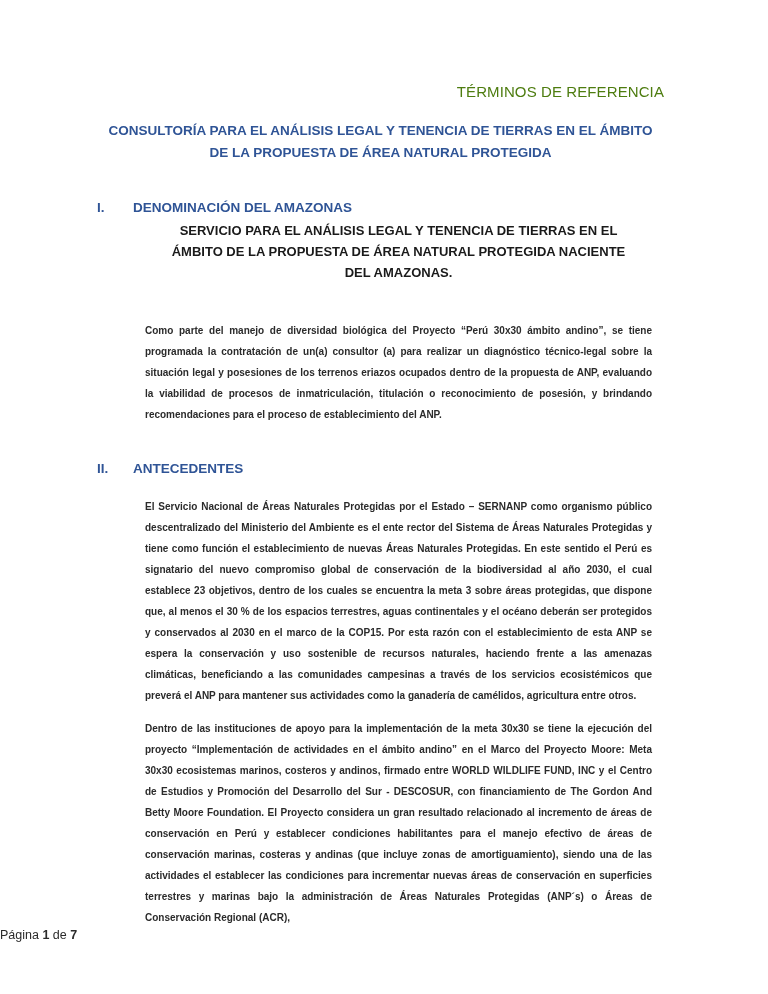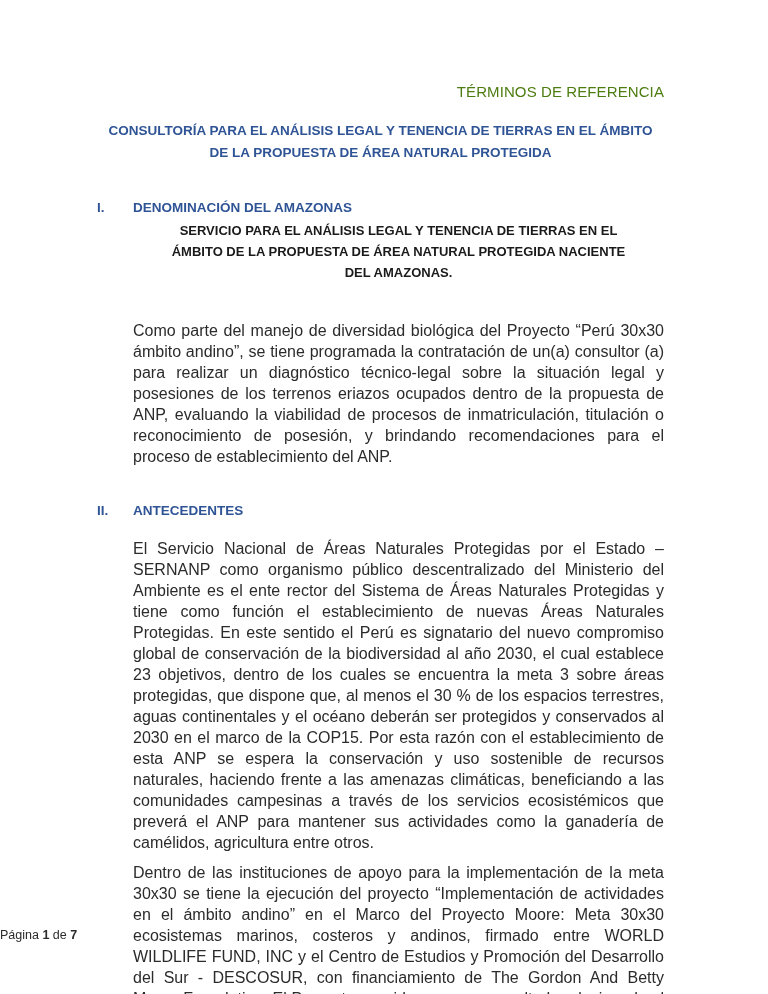--- a/index.html
+++ b/index.html
@@ -58,26 +58,27 @@
   .sub-heading {
     margin-top: 2px;
     padding: 0 26px;
     text-align: center;
     font-weight: 700;
     font-size: 13px;
     line-height: 21px;
     color: #1a1a1a;
   }
   .para {
-    margin: 0;
+    margin: 12px;
     margin-top: 18px;
     text-align: justify;
-    font-size: 16px;
+    font-size: 10px;
     line-height: 21px;
     color: #2b2b2b;
+    font-weight: bold;
   }
   .para + .para {
     margin-top: 9px;
   }
   .footer {
     position: absolute;
     left: 0;
     right: 0;
     bottom: 52px;
     font-size: 12.5px;

